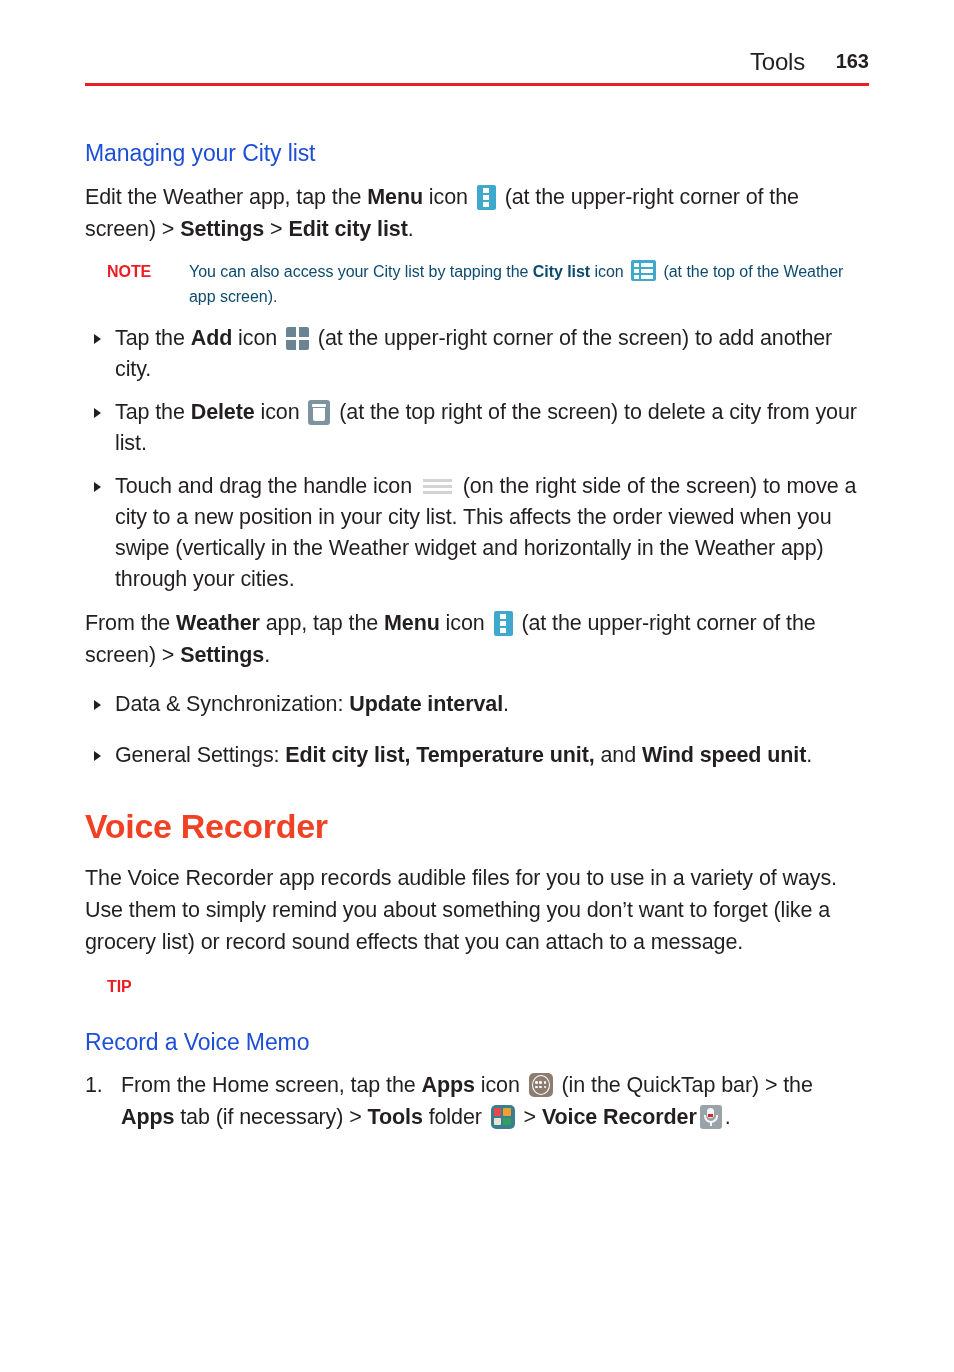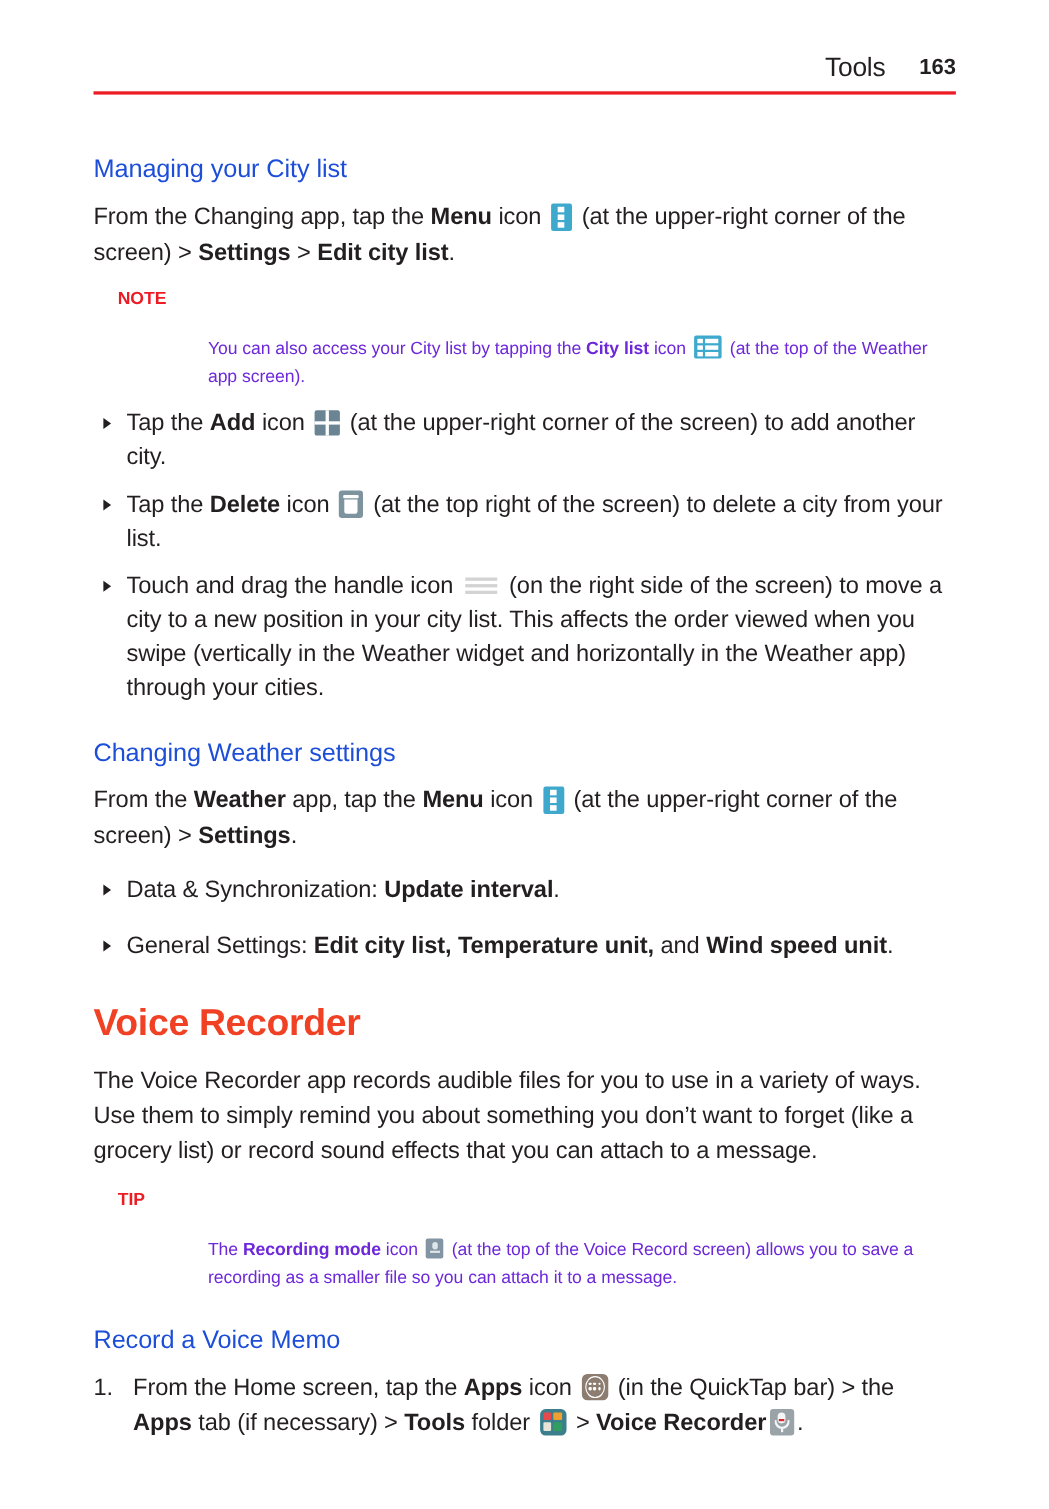--- a/index.html
+++ b/index.html
@@ -100,22 +100,21 @@
   }
   .callout .tag {
     color: #ed1c24;
     font-weight: 700;
     width: 82px;
     flex: 0 0 82px;
     font-size: 16px;
   }
   .callout .ctext {
     flex: 1 1 auto;
-    color: #6d28d9;
-    margin-top: 46px;
+    color: #0c4a6e;
   }
   .callout .ctext b { font-weight: 700; }
 
   
   ul.bullets { list-style: none; margin: 0 0 8px 0; padding: 0; }
   ul.bullets li {
     position: relative;
     padding-left: 30px;
     font-size: 21.5px;
     line-height: 31px;
@@ -351,52 +350,50 @@
   <div class="header">
     <div class="header-title">Tools</div>
     <div class="header-page">163</div>
     <div class="header-rule"></div>
   </div>
 
   <div class="content">
 
     <h2 class="sub">Managing your City list</h2>
 
-    <p class="body"><span>From the Changing app, tap the </span><b>Menu</b><span> icon </span><span class="ic ic-menu"><i></i><i></i><i></i></span><span> (at the upper-right corner of the screen) &gt; </span><b>Settings</b><span> &gt; </span><b>Edit city list</b><span>.</span></p>
+    <p class="body"><span>Edit the Weather app, tap the </span><b>Menu</b><span> icon </span><span class="ic ic-menu"><i></i><i></i><i></i></span><span> (at the upper-right corner of the screen) &gt; </span><b>Settings</b><span> &gt; </span><b>Edit city list</b><span>.</span></p>
 
     <div class="callout">
       <div class="tag">NOTE</div>
       <div class="ctext"><span>You can also access your City list by tapping the </span><b>City list</b><span> icon </span><span class="ic ic-citylist"><i class="r1"></i><i class="l r1"></i><i class="r2"></i><i class="l r2"></i><i class="r3"></i><i class="l r3"></i></span><span> (at the top of the Weather app screen).</span></div>
     </div>
 
     <ul class="bullets">
       <li><span class="tri"></span><span>Tap the </span><b>Add</b><span> icon </span><span class="ic ic-add"><i class="v"></i><i class="h"></i></span><span> (at the upper-right corner of the screen) to add another city.</span></li>
 
       <li><span class="tri"></span><span>Tap the </span><b>Delete</b><span> icon </span><span class="ic ic-del"><i class="lid"></i><i class="can"></i></span><span> (at the top right of the screen) to delete a city from your list.</span></li>
 
       <li><span class="tri"></span><span>Touch and drag the handle icon </span><span class="ic ic-handle"><i></i><i></i><i></i></span><span> (on the right side of the screen) to move a city to a new position in your city list. This affects the order viewed when you swipe (vertically in the Weather widget and horizontally in the Weather app) through your cities.</span></li>
     </ul>
 
-    <h2 class="sub" style="margin-top:30px">Changing Weather settings</h2>
 
     <p class="body"><span>From the </span><b>Weather</b><span> app, tap the </span><b>Menu</b><span> icon </span><span class="ic ic-menu"><i></i><i></i><i></i></span><span> (at the upper-right corner of the screen) &gt; </span><b>Settings</b><span>.</span></p>
 
     <ul class="bullets" style="margin-top:18px">
       <li style="margin-bottom:20px"><span class="tri"></span><span>Data &amp; Synchronization: </span><b>Update interval</b><span>.</span></li>
 
       <li><span class="tri"></span><span>General Settings: </span><b>Edit city list, Temperature unit,</b><span> and </span><b>Wind speed unit</b><span>.</span></li>
     </ul>
 
     <h1 class="major" style="margin-top:36px">Voice Recorder</h1>
 
     <p class="body">The Voice Recorder app records audible files for you to use in a variety of ways. Use them to simply remind you about something you don’t want to forget (like a grocery list) or record sound effects that you can attach to a message.</p>
 
     <div class="callout" style="margin-top:16px">
       <div class="tag">TIP</div>
-      <div class="ctext"><span>The </span><b>Recording mode</b><span> icon </span><span class="ic ic-recmode"><i class="head"></i><i class="base"></i></span><span> (at the top of the Voice Record screen) allows you to save a recording as a smaller file so you can attach it to a message.</span></div>
     </div>
 
     <h2 class="sub" style="margin-top:30px;">Record a Voice Memo</h2>
 
     <ol class="numbered">
       <li><span class="num">1.</span><span>From the Home screen, tap the </span><b>Apps</b><span> icon </span><span class="ic ic-apps"><span class="ring"></span><span class="dots">
               <i></i>
               <i></i>
               <i></i>
               <i></i>

